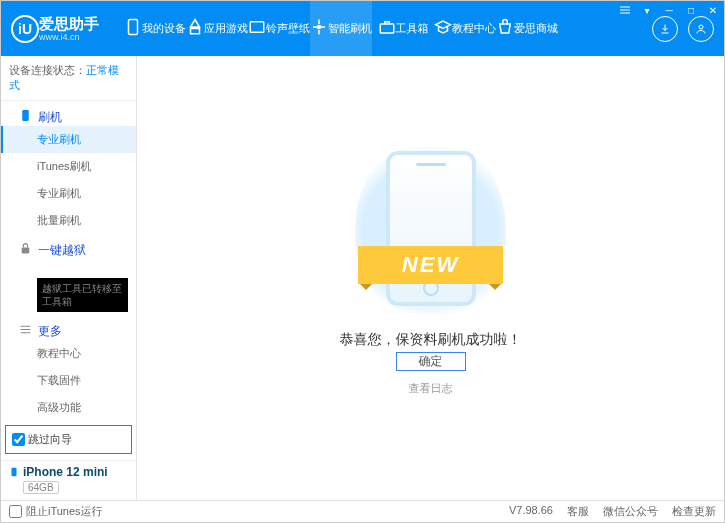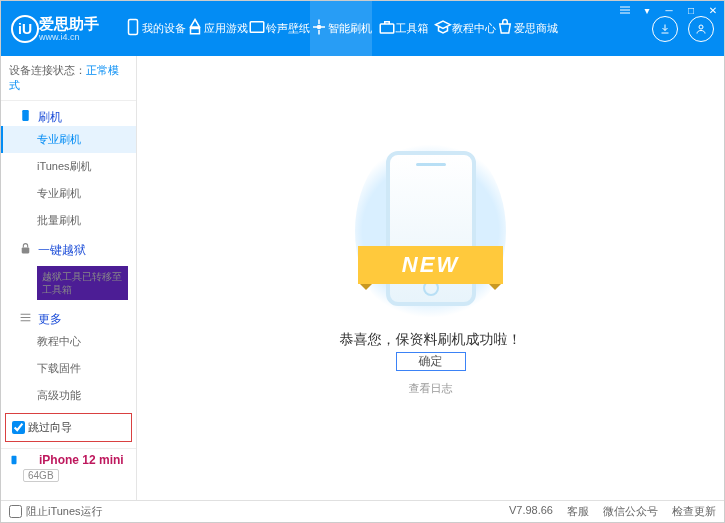--- a/index.html
+++ b/index.html
@@ -19,26 +19,26 @@
 .circ-btn{width:26px;height:26px;border:1.5px solid #fff;border-radius:50%;display:flex;align-items:center;justify-content:center;cursor:pointer}
 .content{display:flex;height:calc(100% - 55px - 22px)}
 .sidebar{width:136px;border-right:1px solid #e5e5e5;display:flex;flex-direction:column;overflow:hidden}
 .status-bar{padding:7px 8px;font-size:11px;color:#666;border-bottom:1px solid #eee}
 .status-val{color:#038cf4}
 .side-section{padding:8px 8px 0 18px;display:flex;color:#1d4ed8;font-size:12px;cursor:pointer}
 .side-section svg{width:13px;height:13px;margin-right:6px;fill:#888}
 .side-section.primary svg{fill:#038cf4}
 .side-item{padding:6px 8px 6px 36px;font-size:11px;color:#666;cursor:pointer}
 .side-item.active{background:#e6f3fe;color:#038cf4;border-left:2px solid #038cf4;padding-left:34px}
-.side-note{margin:7px 8px 3px 36px;background:#4c1d95;color:#888;font-size:10px;padding:4px 5px;line-height:1.3}
+.side-note{margin:19px 8px 3px 36px;background:#000000;color:#888;font-size:10px;padding:4px 5px;line-height:1.3}
 .checkbox-row{border:1.5px solid #d94040;padding:6px;margin:4px 4px 6px 4px;display:flex;gap:10px;font-size:11px;color:#444}
 .cb{display:flex;align-items:center;gap:3px}
 .cb input{accent-color:#038cf4}
 .device-box{padding:4px 8px;border-top:1px solid #eee}
-.device-name{color:#be185d;font-size:12px;font-weight:bold;display:flex;align-items:center;gap:20px}
+.device-name{color:#0c4a6e;font-size:12px;font-weight:bold;display:flex;align-items:center;gap:4px}
 .device-name svg{width:10px;height:14px;fill:#038cf4}
 .capacity{display:inline-block;border:1px solid #ccc;border-radius:2px;padding:0 4px;font-size:10px;color:#888;margin:2px 0 2px 14px}
 .main{flex:1;display:flex;flex-direction:column;align-items:center;justify-content:center;position:relative}
 .illust{margin-top:-10px}
 .phone{position:relative;width:115px;height:160px}
 .phone-body{width:90px;height:155px;background:linear-gradient(#fff,#e8f4fb);border-radius:12px;border:4px solid #cfe8f7;margin:0 auto;position:relative}
 .phone-body::before{content:"";position:absolute;top:8px;left:50%;transform:translateX(-50%);width:30px;height:3px;background:#b8dff5;border-radius:2px}
 .phone-body::after{content:"";position:absolute;bottom:6px;left:50%;transform:translateX(-50%);width:12px;height:12px;border:2px solid #b8dff5;border-radius:50%}
 .phone-glow{position:absolute;inset:-18px;border-radius:50%;background:radial-gradient(circle,#d9efff 55%,transparent 70%);z-index:-1}
 .new-banner{position:absolute;top:95px;left:-15px;right:-15px;height:38px;background:#ffc93c;display:flex;align-items:center;justify-content:center;font-weight:900;font-size:22px;color:#fff;font-style:italic;letter-spacing:2px;z-index:2}

